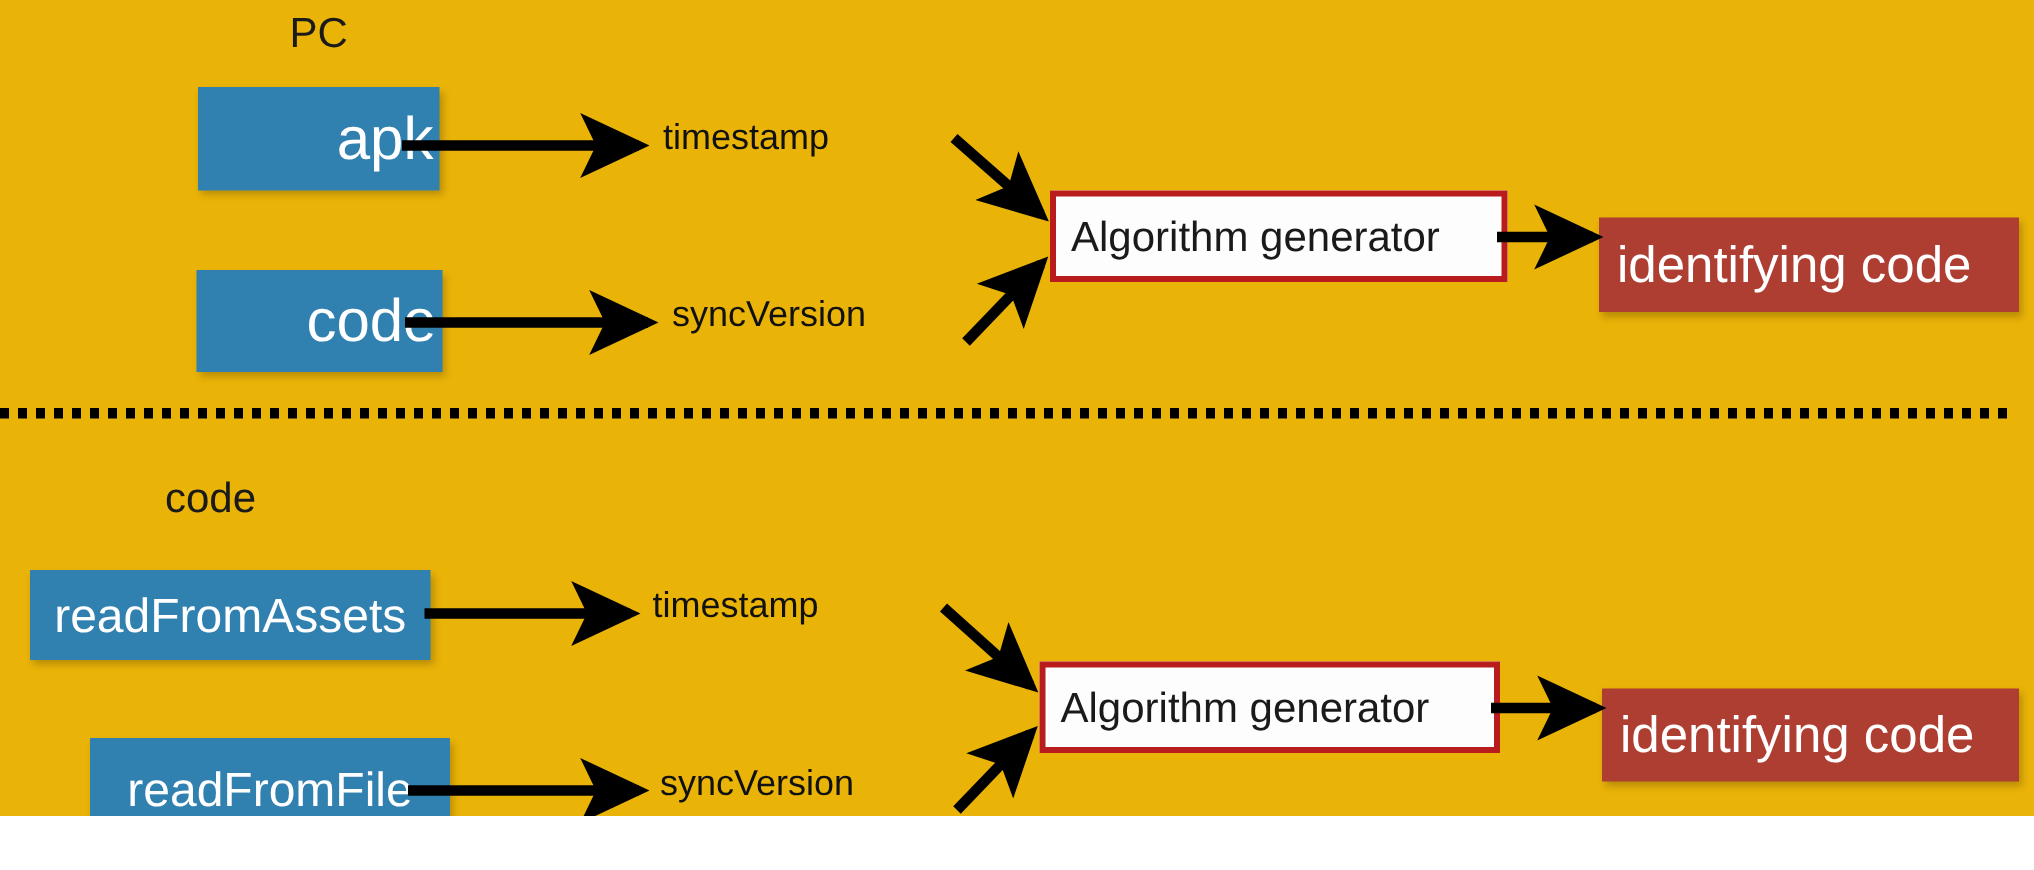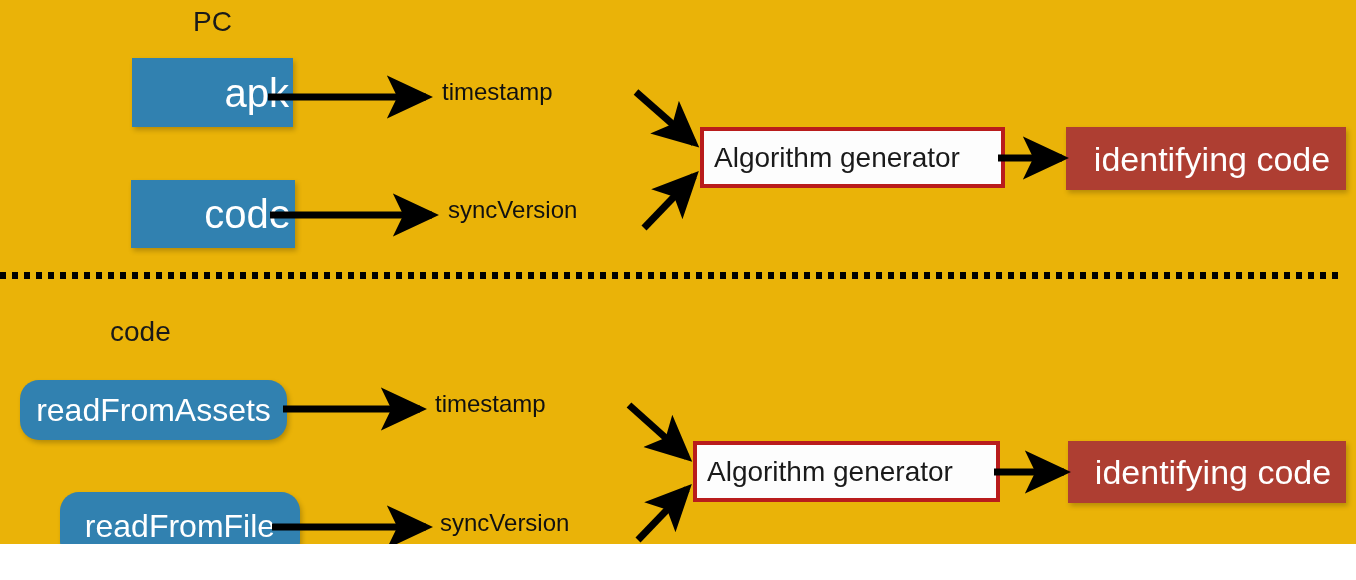--- a/index.html
+++ b/index.html
@@ -37,30 +37,30 @@
     box-shadow: 2px 3px 5px rgba(0,0,0,0.22);
     font-size: 40px;
     font-weight: 300;
     justify-content: flex-end;
     padding-right: 4px;
   }
   .node-blue.small-label {
     font-size: 32px;
     justify-content: center;
     padding-right: 0;
-    border-radius: 19px;
   }
   .node-red {
     background: #AE3E32;
     color: #ffffff;
     box-shadow: 2px 3px 5px rgba(0,0,0,0.22);
     font-size: 34px;
     font-weight: 300;
-    justify-content: center;
+    justify-content: flex-start;
     padding-left: 12px;
+    margin-top: 18px;
   }
   .node-framed {
     background: #fdfdfd;
     border: 4px solid #b91c1c;
     color: #1a1a1a;
     font-size: 28px;
     font-weight: 400;
     justify-content: flex-start;
     padding-left: 10px;
   }

